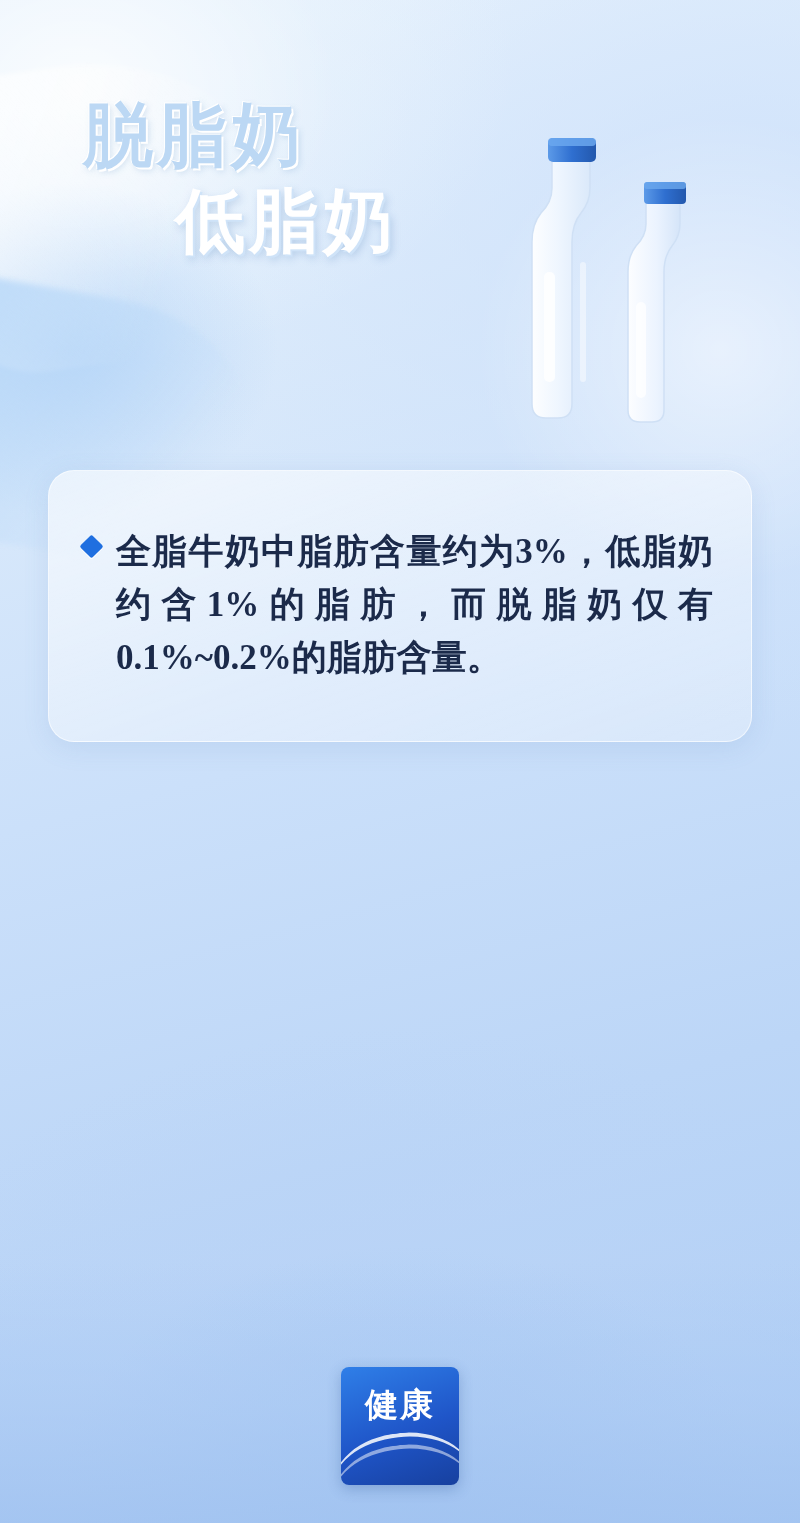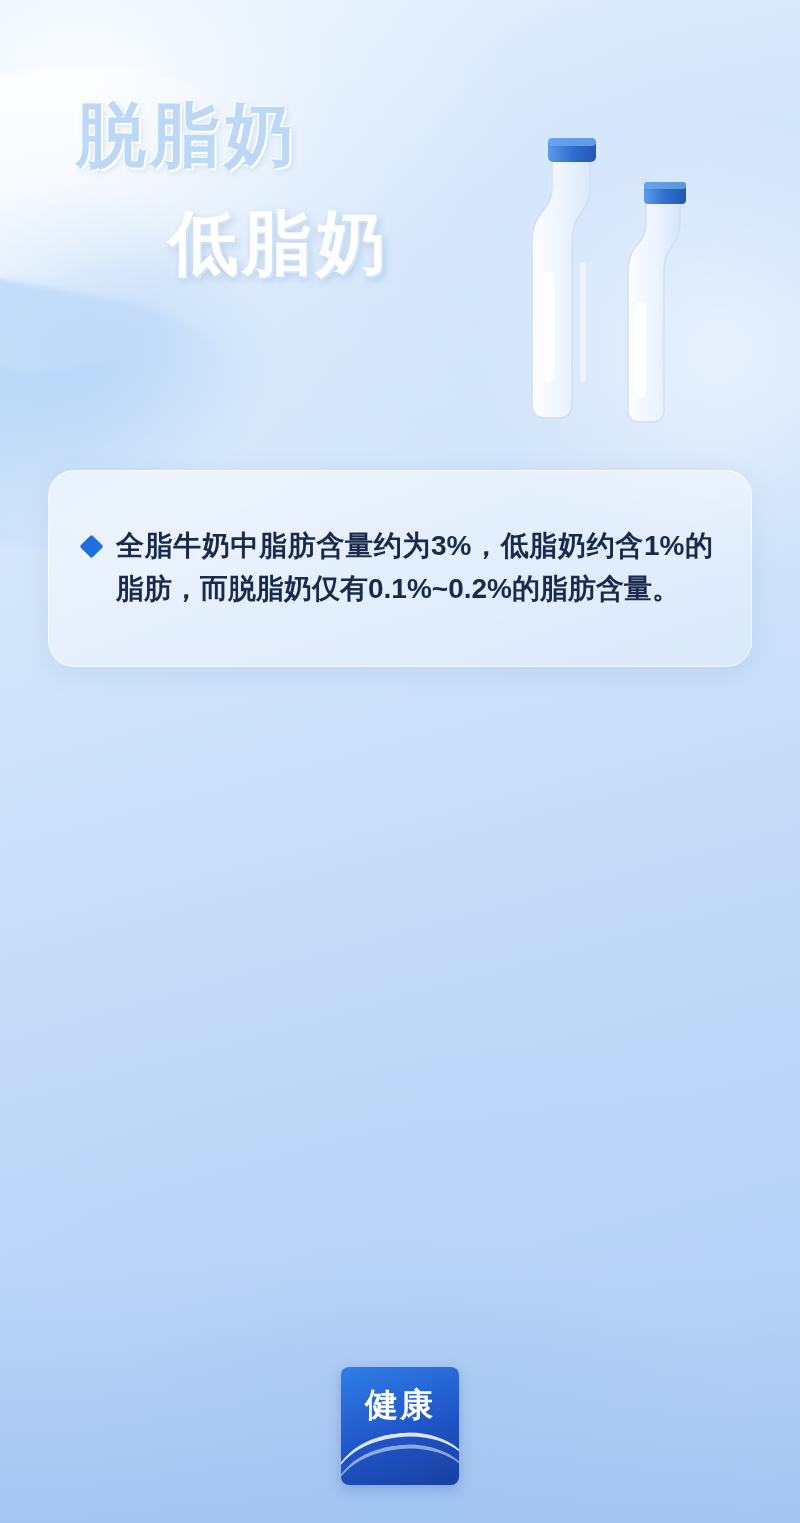--- a/index.html
+++ b/index.html
@@ -76,21 +76,21 @@
   .wave-bottom {
     position: absolute;
     left: 0; right: 0; bottom: 0;
     height: 260px;
     background: linear-gradient(180deg, rgba(174,205,245,0) 0%, rgba(168,200,243,0.55) 55%, rgba(160,194,240,0.8) 100%);
   }
 
   
   .title-block {
     position: absolute;
-    left: 0;
+    left: 7px;
     top: 96px;
     width: 540px;
     z-index: 5;
   }
   .title-line {
     font-family: "DejaVu Sans", "Liberation Sans", sans-serif;
     font-weight: bold;
     font-size: 70px;
     line-height: 1.12;
     letter-spacing: 4px;
@@ -99,21 +99,21 @@
   .t1 {
     margin-left: 76px;
     color: #bcd8f4;
     text-shadow:
       2px 2px 0 #ffffff,
       -1px -1px 0 #ffffff,
       3px 3px 6px rgba(100,150,200,0.25);
   }
   .t2 {
     margin-left: 168px;
-    margin-top: 30px;
+    margin-top: 8px;
     color: #ffffff;
     text-shadow:
       2px 2px 0 #cfe3f8,
       3px 4px 8px rgba(70,120,180,0.28);
   }
   .t3 {
     margin-left: 252px;
     margin-top: 14px;
     color: #1a54c4;
     text-shadow:
@@ -157,23 +157,23 @@
     width: 17px;
     height: 17px;
     margin-top: 13px;
     margin-right: 16px;
     background: #1f6fe0;
     transform: rotate(45deg);
     border-radius: 2px;
     box-shadow: 1px 1px 0 rgba(255,255,255,0.8);
   }
   .bullet-text {
-    font-family: Liberation Sans, sans-serif;
+    font-family: Liberation Serif, serif;
     font-weight: bold;
-    font-size: 28px;
+    font-size: 35px;
     line-height: 1.52;
     color: #1b2a4a;
     letter-spacing: 0px;
     text-align: justify;
   }
 
   
   .logo {
     position: absolute;
     left: 50%;

